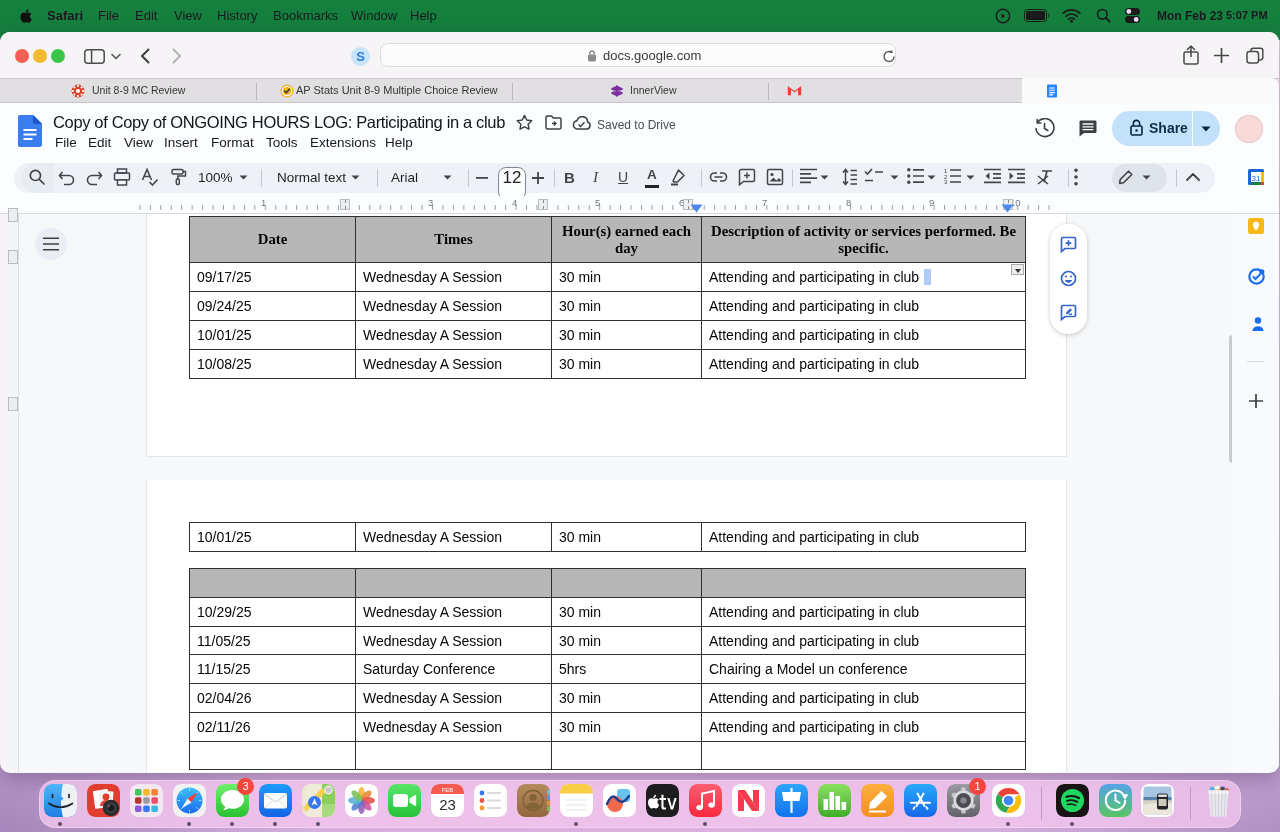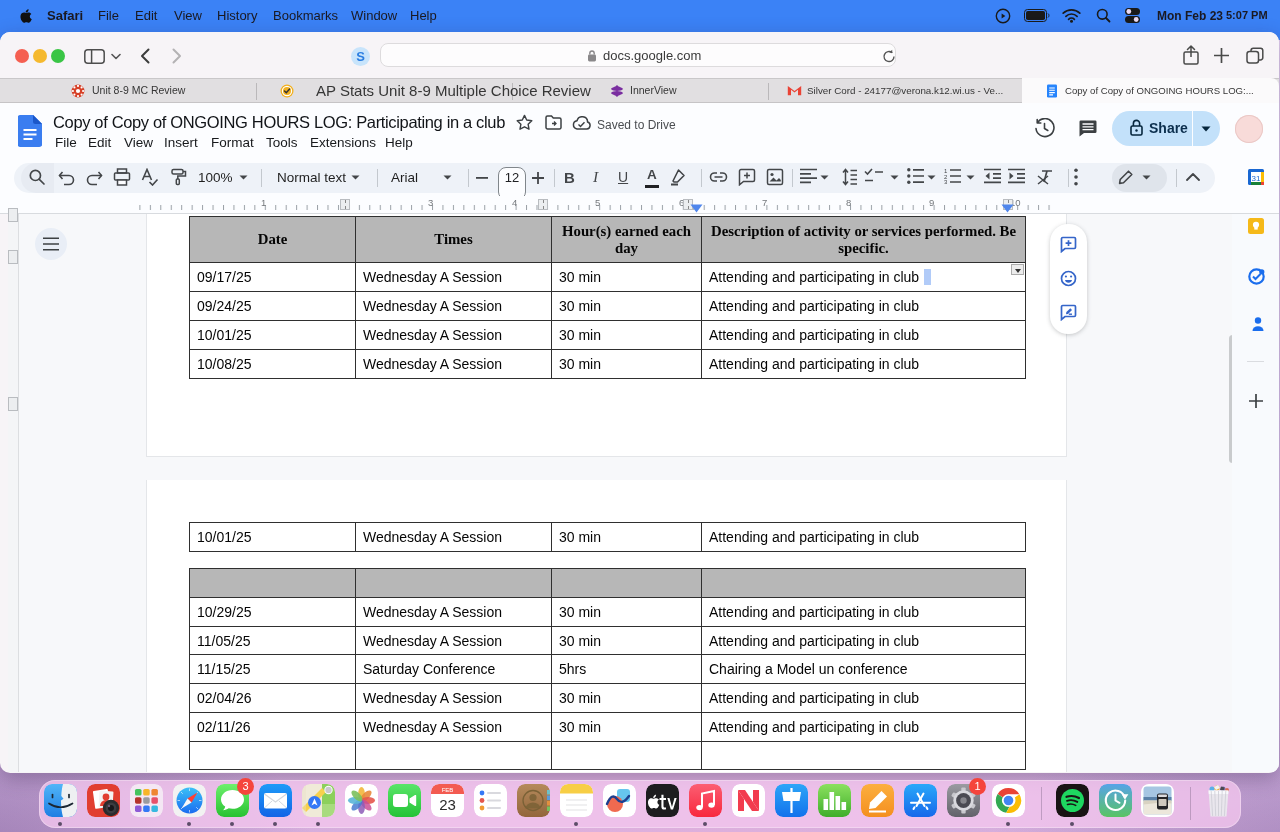--- a/index.html
+++ b/index.html
@@ -10,21 +10,21 @@
     background:
       radial-gradient(550px 320px at -40px 870px, rgba(105,75,135,0.5) 0%, rgba(105,75,135,0) 65%),
       radial-gradient(520px 300px at 1320px 880px, rgba(110,80,140,0.42) 0%, rgba(110,80,140,0) 65%),
       radial-gradient(1100px 360px at 640px 865px, #e0b0dd 0%, rgba(224,176,221,0) 74%),
       linear-gradient(180deg,#e4d2f1 0%,#ddc9ee 22%,#d6bfe9 52%,#d2b8e5 75%,#c9abdc 100%);
   }
   .abs { position:absolute; }
   svg { display:block; }
   
   #menubar { position:absolute; left:0; top:0; width:1280px; height:40px;
-    background:#3b82f6; font-size:13px; color:#1a1921; }
+    background:#15803d; font-size:13px; color:#1a1921; }
   #menubar .mi { position:absolute; top:7.5px; white-space:nowrap; }
   
   #win { position:absolute; left:0; top:32px; width:1279px; height:741px;
     border-radius:10px; background:#f7f4f7; overflow:hidden;
     box-shadow:0 6px 20px rgba(40,20,60,.3); }
   #winc { position:absolute; left:0; top:-32px; width:1280px; height:832px; }
   
   .tl { position:absolute; top:17px; width:14px; height:14px; border-radius:50%; }
   #addrbar { position:absolute; left:380px; top:11px; width:516px; height:24px;
     background:#fdfcfd; border:1px solid #dddbdd; border-radius:8px; }
@@ -171,42 +171,40 @@
             <circle cx="3.4" cy="10.6" r="1.1"></circle>
             <circle cx="10.6" cy="10.6" r="1.1"></circle>
           </g>
     </svg>
     <span class="tabt" style="left:92px">Unit 8-9 MC Review</span>
     <svg class="abs" style="left:280px;top:4.5px" width="14" height="14" viewBox="0 0 14 14">
       <circle cx="7" cy="7" r="6.5" fill="#f2b01e"></circle>
       <circle cx="7" cy="7" r="4.6" fill="none" stroke="#fff" stroke-width="1.2"></circle>
       <path d="M4.5 7 L6.3 8.8 L9.6 5" fill="none" stroke="#333" stroke-width="1.4" stroke-linecap="round"></path>
     </svg>
-    <span class="tabt" style="left:316px;font-size:15px">AP Stats Unit 8-9 Multiple Choice Review</span>
+    <span class="tabt" style="left:296px;font-size:11px">AP Stats Unit 8-9 Multiple Choice Review</span>
     <svg class="abs" style="left:610px;top:4.5px" width="14" height="14" viewBox="0 0 14 14">
       <path d="M7 1 C9 3.5 12 3 13 5 C12 7 9.5 6.5 7 7 C9.5 7.5 12 7 13 9 C12 11 9 10.5 7 13 C5 10.5 2 11 1 9 C2 7 4.5 7.5 7 7 C4.5 6.5 2 7 1 5 C2 3 5 3.5 7 1 Z" fill="#7a2ea0"></path>
     </svg>
     <span class="tabt" style="left:630px">InnerView</span>
     <svg class="abs" style="left:787px;top:5px" width="15" height="12" viewBox="0 0 15 12">
       <path d="M0.8 11.2 V2 L7.5 7 L14.2 2 V11.2 H11 V5.8 L7.5 8.5 L4 5.8 V11.2 Z" fill="#ea4335"></path>
       <path d="M0.8 2 L0.8 1.5 A1 1 0 0 1 2.4 0.7 L7.5 4.6 L12.6 0.7 A1 1 0 0 1 14.2 1.5 V2 L7.5 7 Z" fill="#ea4335" opacity="0"></path>
       <path d="M0.8 1.8 Q0.8 0.4 2.2 0.9 L4 2.3 V5.8 L0.8 3.4 Z" fill="#4285f4" opacity="0"></path>
     </svg>
-    <span class="tabt" style="left:807px;width:200px;font-size:9.8px;overflow:hidden">Silver Cord - 24177@verona.k12.wi.us - Ve...</span>
     <div class="abs" style="left:1022px;top:-1px;width:257px;height:26px;background:#fbfafb;border-radius:0 8px 0 0"></div>
     <svg class="abs" style="left:1045px;top:4.5px" width="14" height="14" viewBox="0 0 14 14">
       <rect x="2" y="0.5" width="10" height="13" rx="1.2" fill="#2684fc"></rect>
       <g stroke="#fff" stroke-width="1.1">
             <line x1="4.2" y1="4" x2="9.8" y2="4"></line>
             <line x1="4.2" y1="6.3" x2="9.8" y2="6.3"></line>
             <line x1="4.2" y1="8.6" x2="9.8" y2="8.6"></line>
             <line x1="4.2" y1="10.9" x2="8" y2="10.9"></line>
           </g>
     </svg>
-    <span class="tabt" style="left:1065px;width:190px;font-size:9.6px;overflow:hidden">Copy of Copy of ONGOING HOURS LOG:...</span>
   </div>
   <div id="dhead">
     <svg class="abs" style="left:18px;top:12px" width="24" height="32" viewBox="0 0 24 32">
       <path d="M2 0 H15 L24 9 V29 a3 3 0 0 1 -3 3 H2 a2.5 2.5 0 0 1 -2.5 -2.5 V2.5 A2.5 2.5 0 0 1 2 0 Z" fill="#3a7df0" transform="translate(0.3,0)"></path>
       <path d="M15 0 L24 9 H17.5 A2.5 2.5 0 0 1 15 6.5 Z" fill="#1b57c9"></path>
       <g stroke="#fff" stroke-width="2">
             <line x1="5.5" y1="15" x2="18.5" y2="15"></line>
             <line x1="5.5" y1="19.5" x2="18.5" y2="19.5"></line>
             <line x1="5.5" y1="24" x2="14.5" y2="24"></line>
           </g>
@@ -297,21 +295,21 @@
         </svg>
     <div class="tdiv" style="left:377px"></div>
     <span class="tlabel" style="left:391px">Arial</span>
     <svg class="ticon" style="left:443px;top:20px" width="9" height="5" viewBox="0 0 9 5">
           <path d="M0.5 0.5 L4.5 4.5 L8.5 0.5 Z" fill="#434649"></path>
         </svg>
     <div class="tdiv" style="left:468px"></div>
     <svg class="ticon" style="left:476px;top:22px" width="12" height="2" viewBox="0 0 12 2">
           <rect width="12" height="1.8" fill="#434649"></rect>
         </svg>
-    <div class="abs" style="left:498px;top:12px;width:28px;height:33px;border:1px solid #80868b;border-radius:8px;background:#fcfdff;font-size:13px;color:#202124;text-align:center;line-height:20px">12</div>
+    <div class="abs" style="left:498px;top:12px;width:28px;height:33px;border:1px solid #80868b;border-radius:8px;background:#fcfdff;font-size:17px;color:#202124;text-align:center;line-height:20px">12</div>
     <svg class="ticon" style="left:532px;top:17px" width="12" height="12" viewBox="0 0 12 12">
           <path d="M6 0 V12 M0 6 H12" stroke="#434649" stroke-width="1.8"></path>
         </svg>
     <div class="tdiv" style="left:554px"></div>
     <span class="abs" style="left:564px;top:14px;font-size:15px;font-weight:bold;color:#434649">B</span>
     <span class="abs" style="left:593px;top:13px;font-size:15.5px;font-style:italic;font-family:'Liberation Serif',serif;color:#434649">I</span>
     <span class="abs" style="left:618px;top:14px;font-size:14px;text-decoration:underline;color:#434649">U</span>
     <span class="abs" style="left:647px;top:12px;font-size:13.5px;font-weight:bold;color:#434649">A</span>
     <div class="abs" style="left:645px;top:30px;width:14px;height:3.2px;background:#202124"></div>
     <svg class="ticon" style="left:669px" width="18" height="18" viewBox="0 0 18 18">

